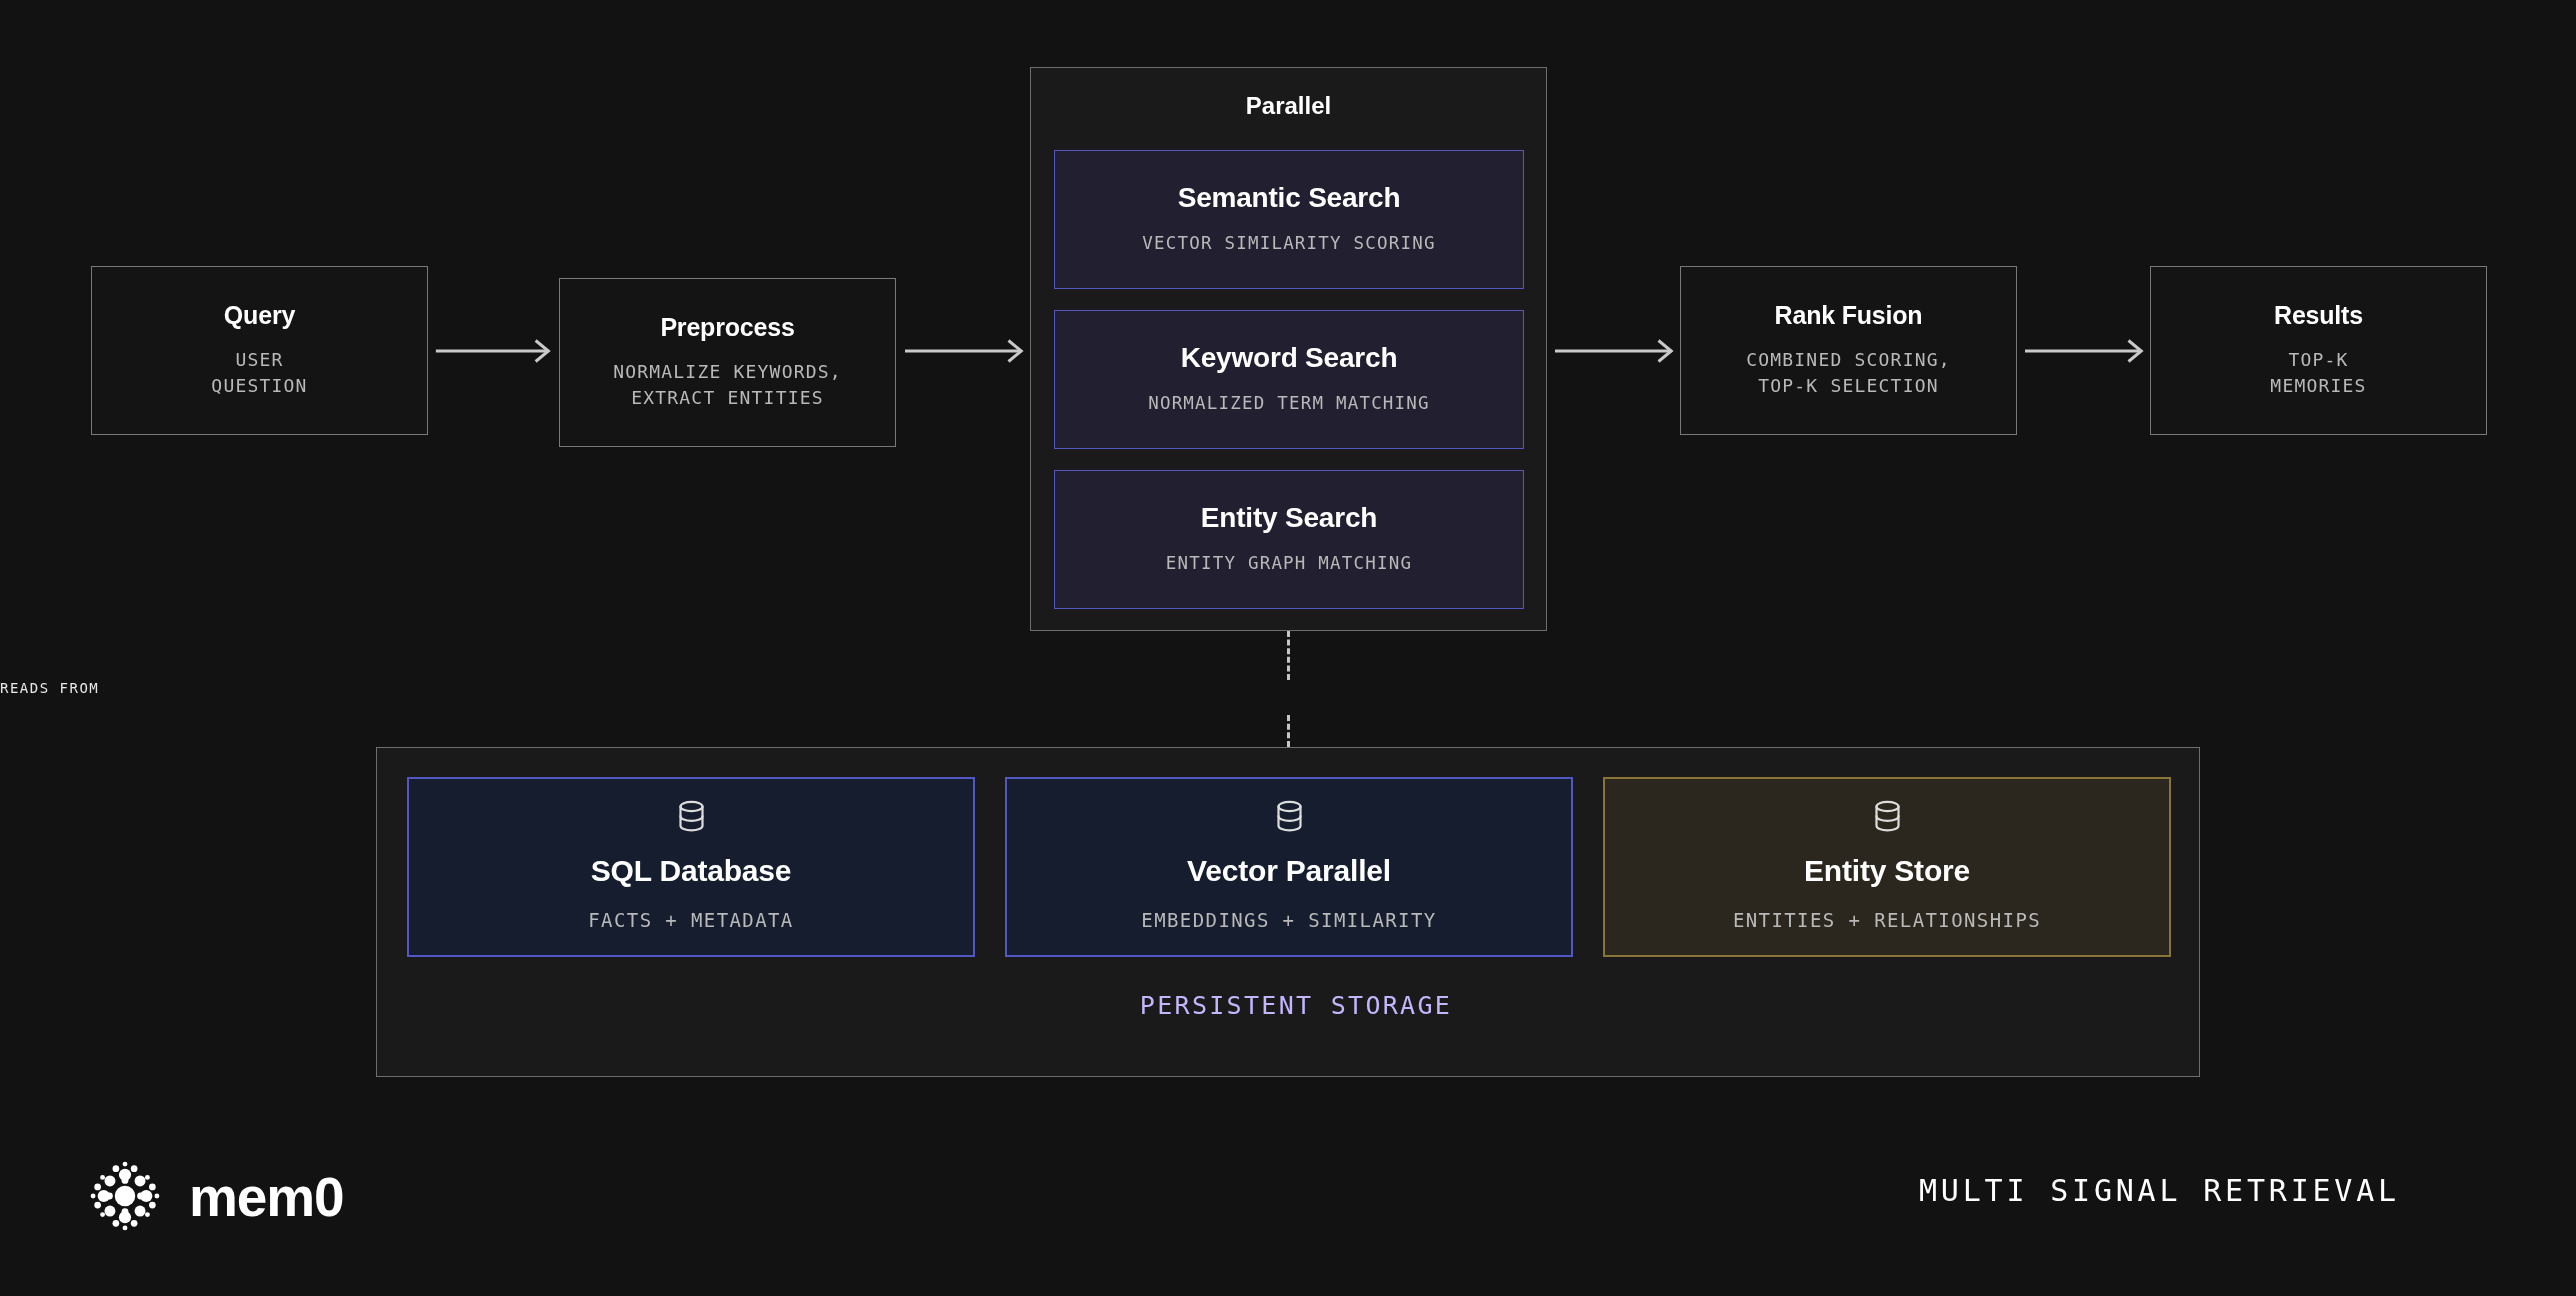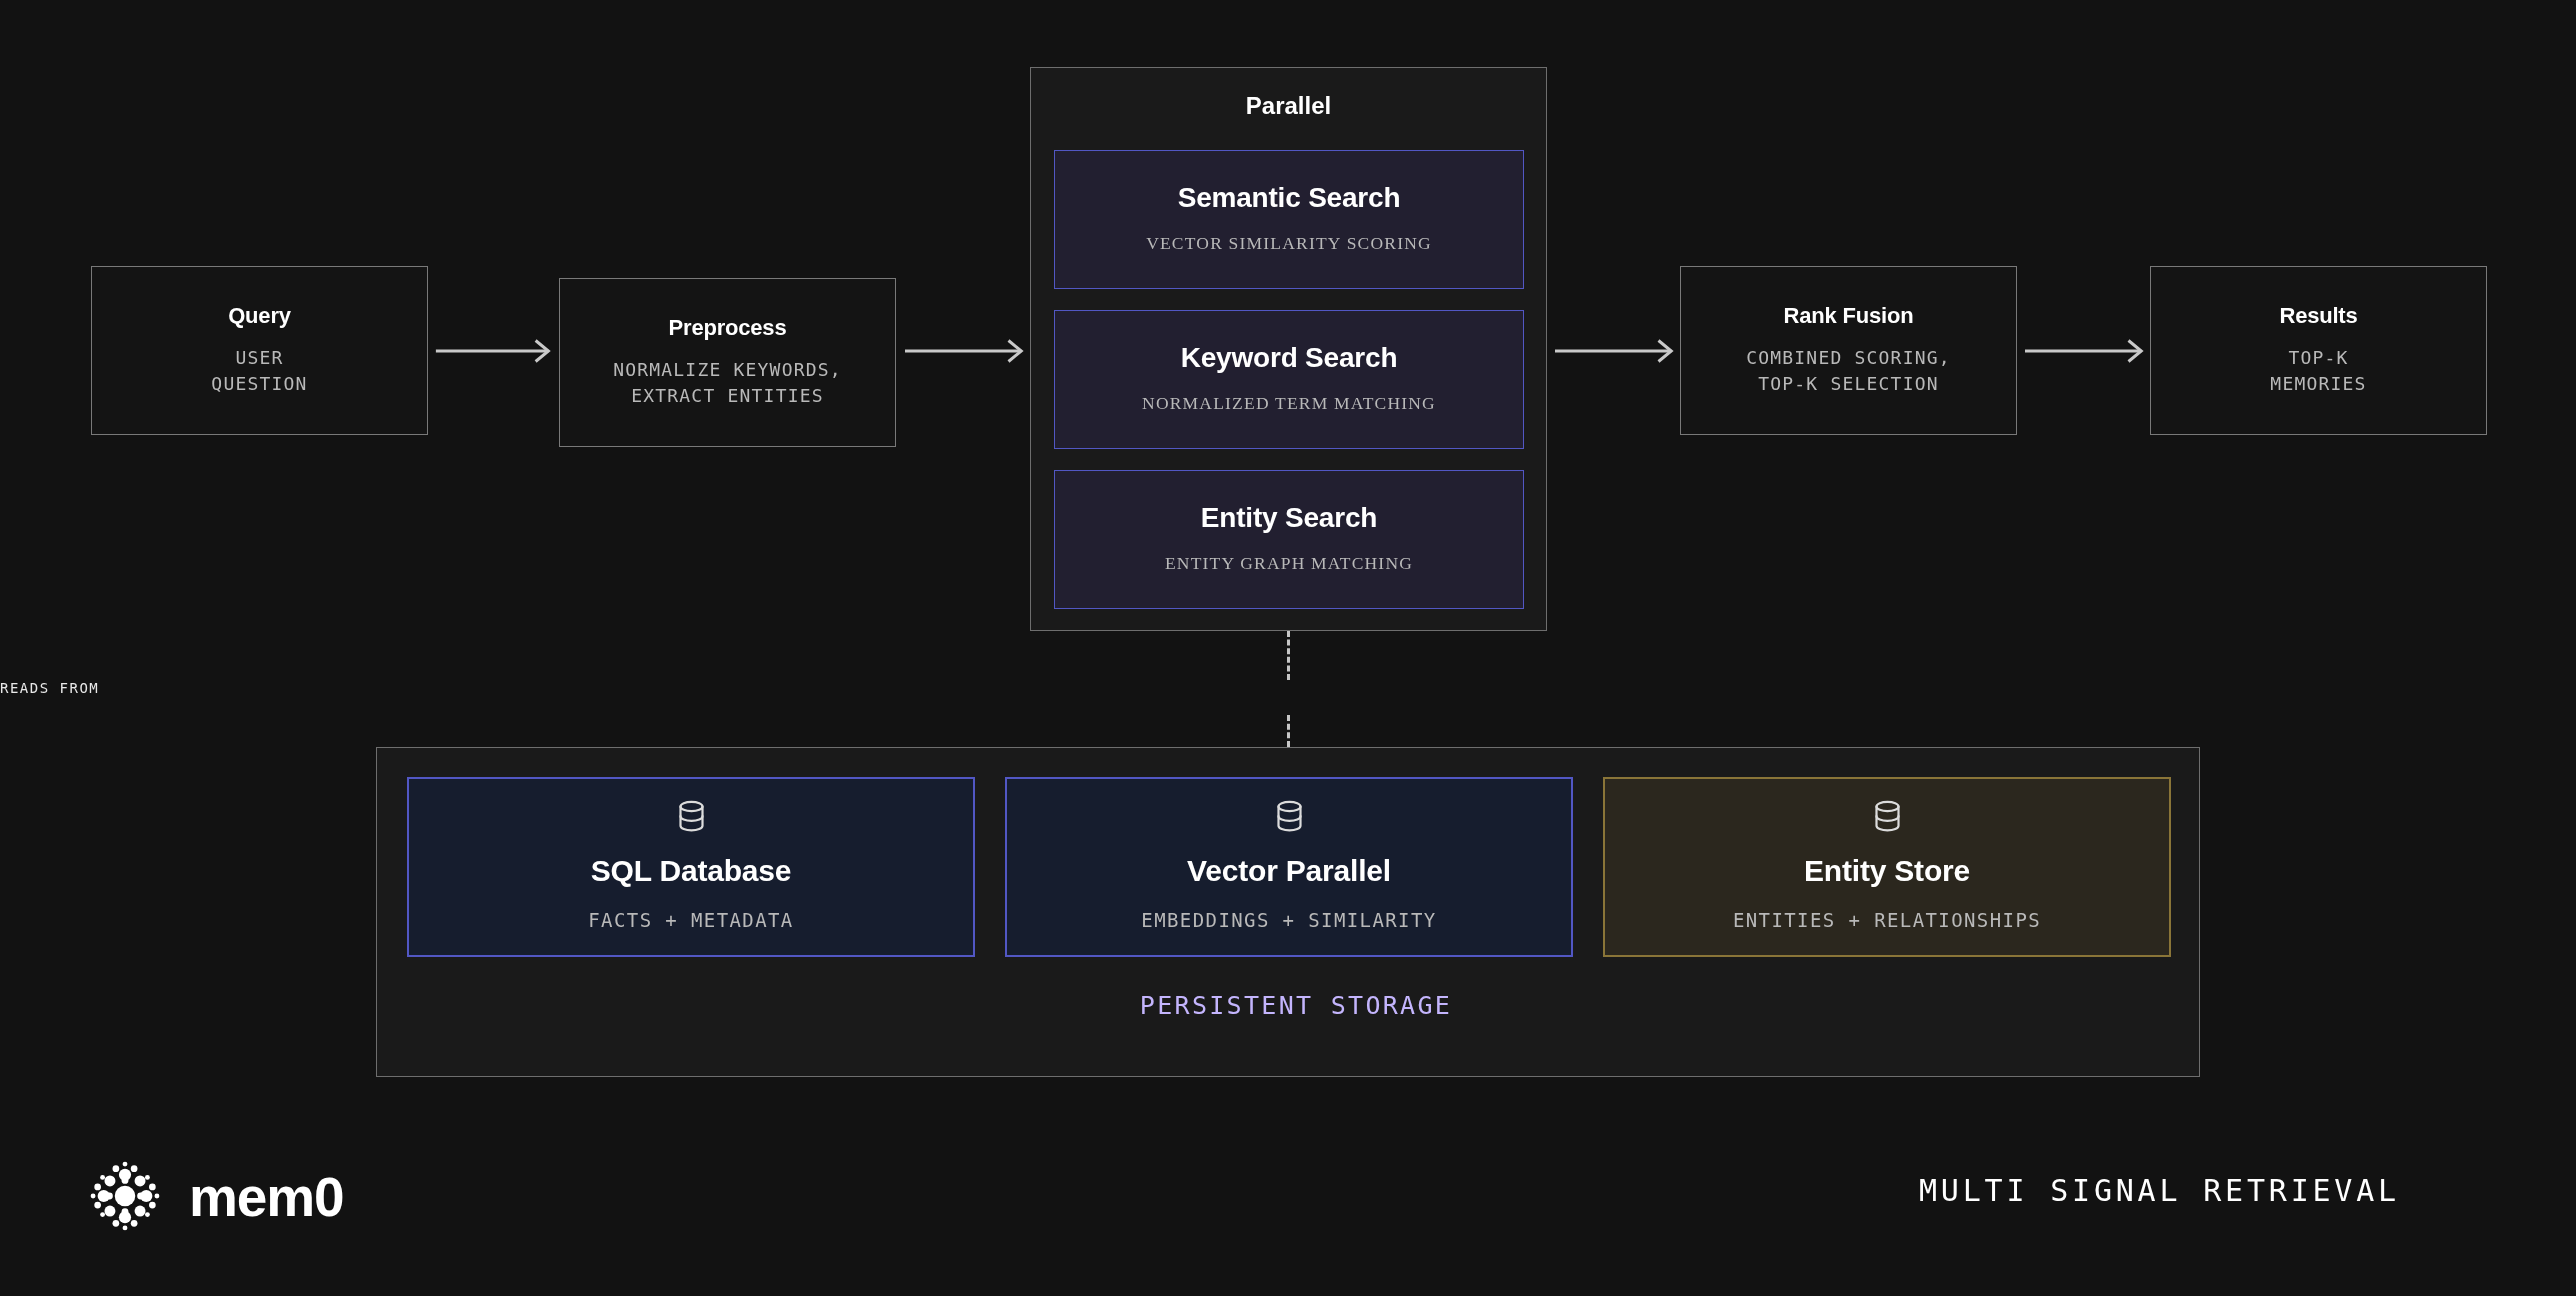--- a/index.html
+++ b/index.html
@@ -22,21 +22,21 @@
     box-sizing: border-box;
     border: 1.5px solid #797979;
     background: #141414;
     display: flex;
     flex-direction: column;
     align-items: center;
     justify-content: center;
   }
   .node-title {
     font-family: "Liberation Sans", sans-serif;
-    font-size: 22px;
+    font-size: 25px;
     font-weight: 600;
     color: #ffffff;
     letter-spacing: -0.2px;
     text-align: center;
     line-height: 1.1;
   }
   .node-sub {
     font-family: "DejaVu Sans Mono", monospace;
     font-size: 18px;
     color: #b9b9b9;
@@ -75,21 +75,21 @@
     position: absolute;
     box-sizing: border-box;
     border: 1.5px solid #5257c4;
     background: #221f30;
     display: flex;
     flex-direction: column;
     align-items: center;
     justify-content: center;
   }
   .pnode .node-title { font-size: 28px; }
-  .pnode .node-sub { font-size: 17.5px; letter-spacing: 1.2px; font-family: Liberation Serif, serif; }
+  .pnode .node-sub { font-size: 17.5px; letter-spacing: 1.2px; }
 
   
   .dashed-seg {
     position: absolute;
     width: 0;
     border-left: 3px dashed #c6c6c6;
   }
   #reads-from-label {
     position: absolute;
     font-family: "DejaVu Sans Mono", monospace;

